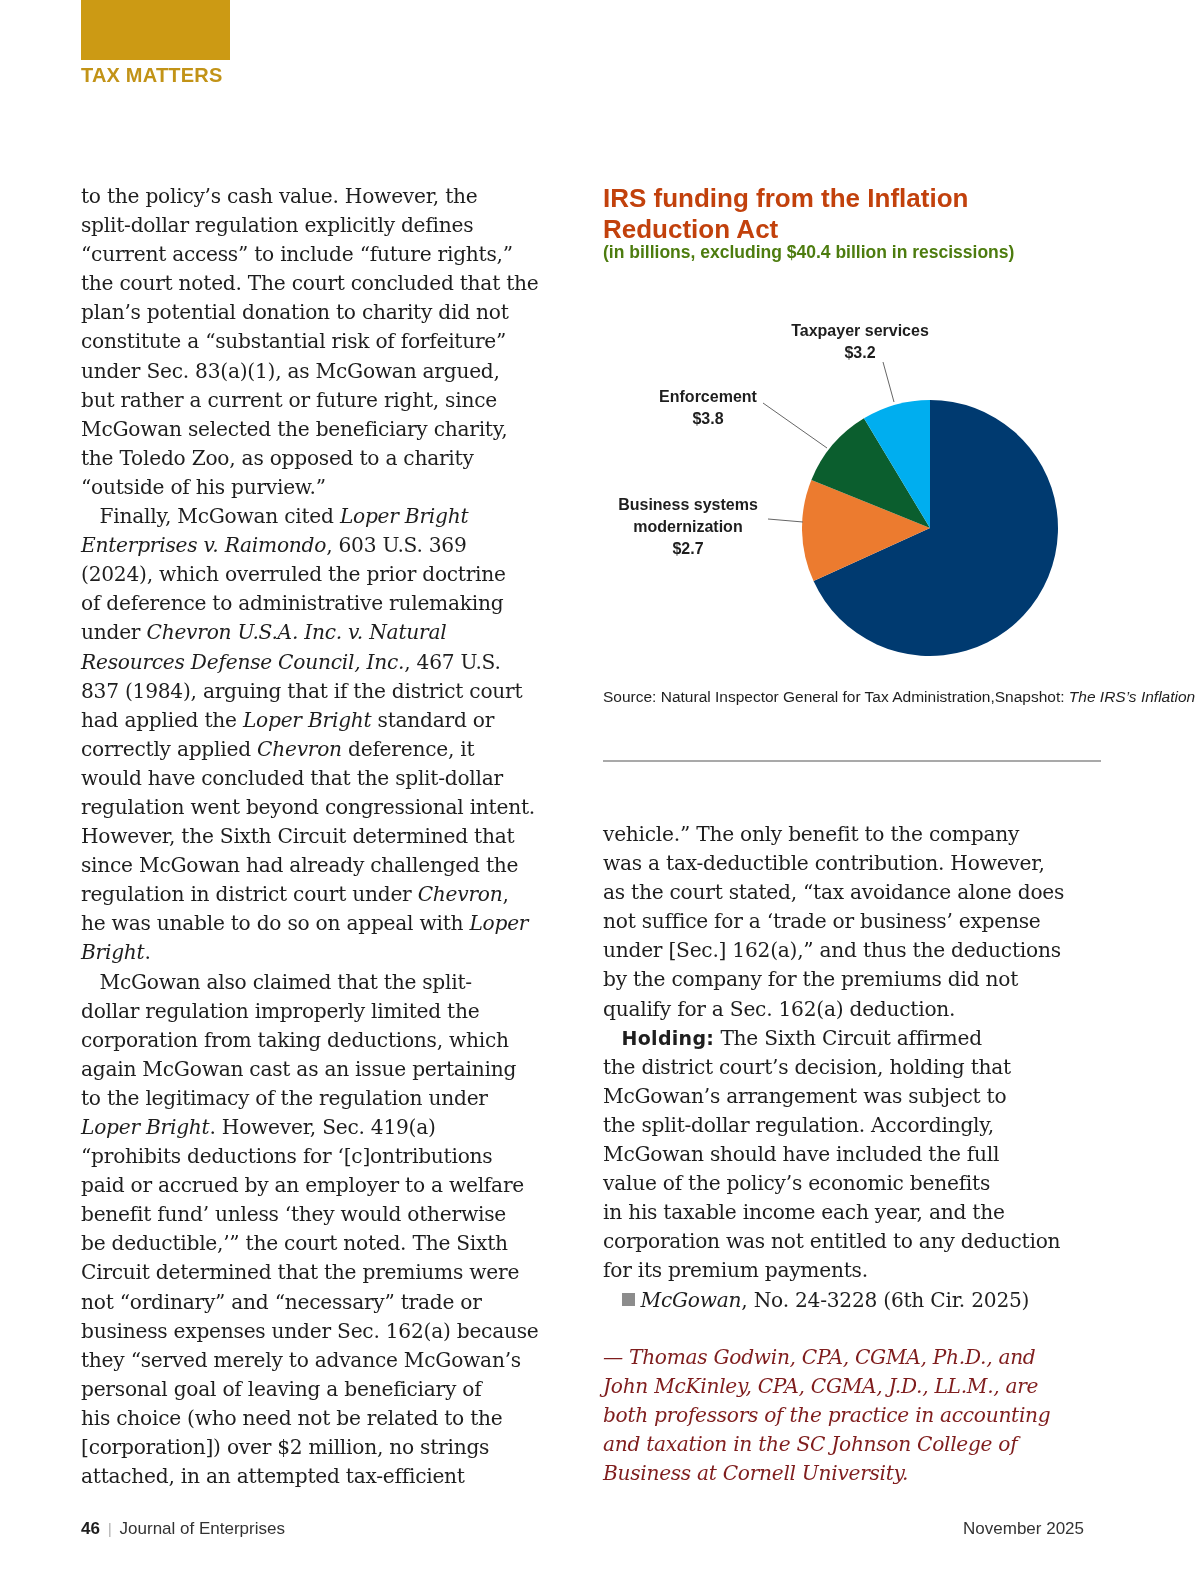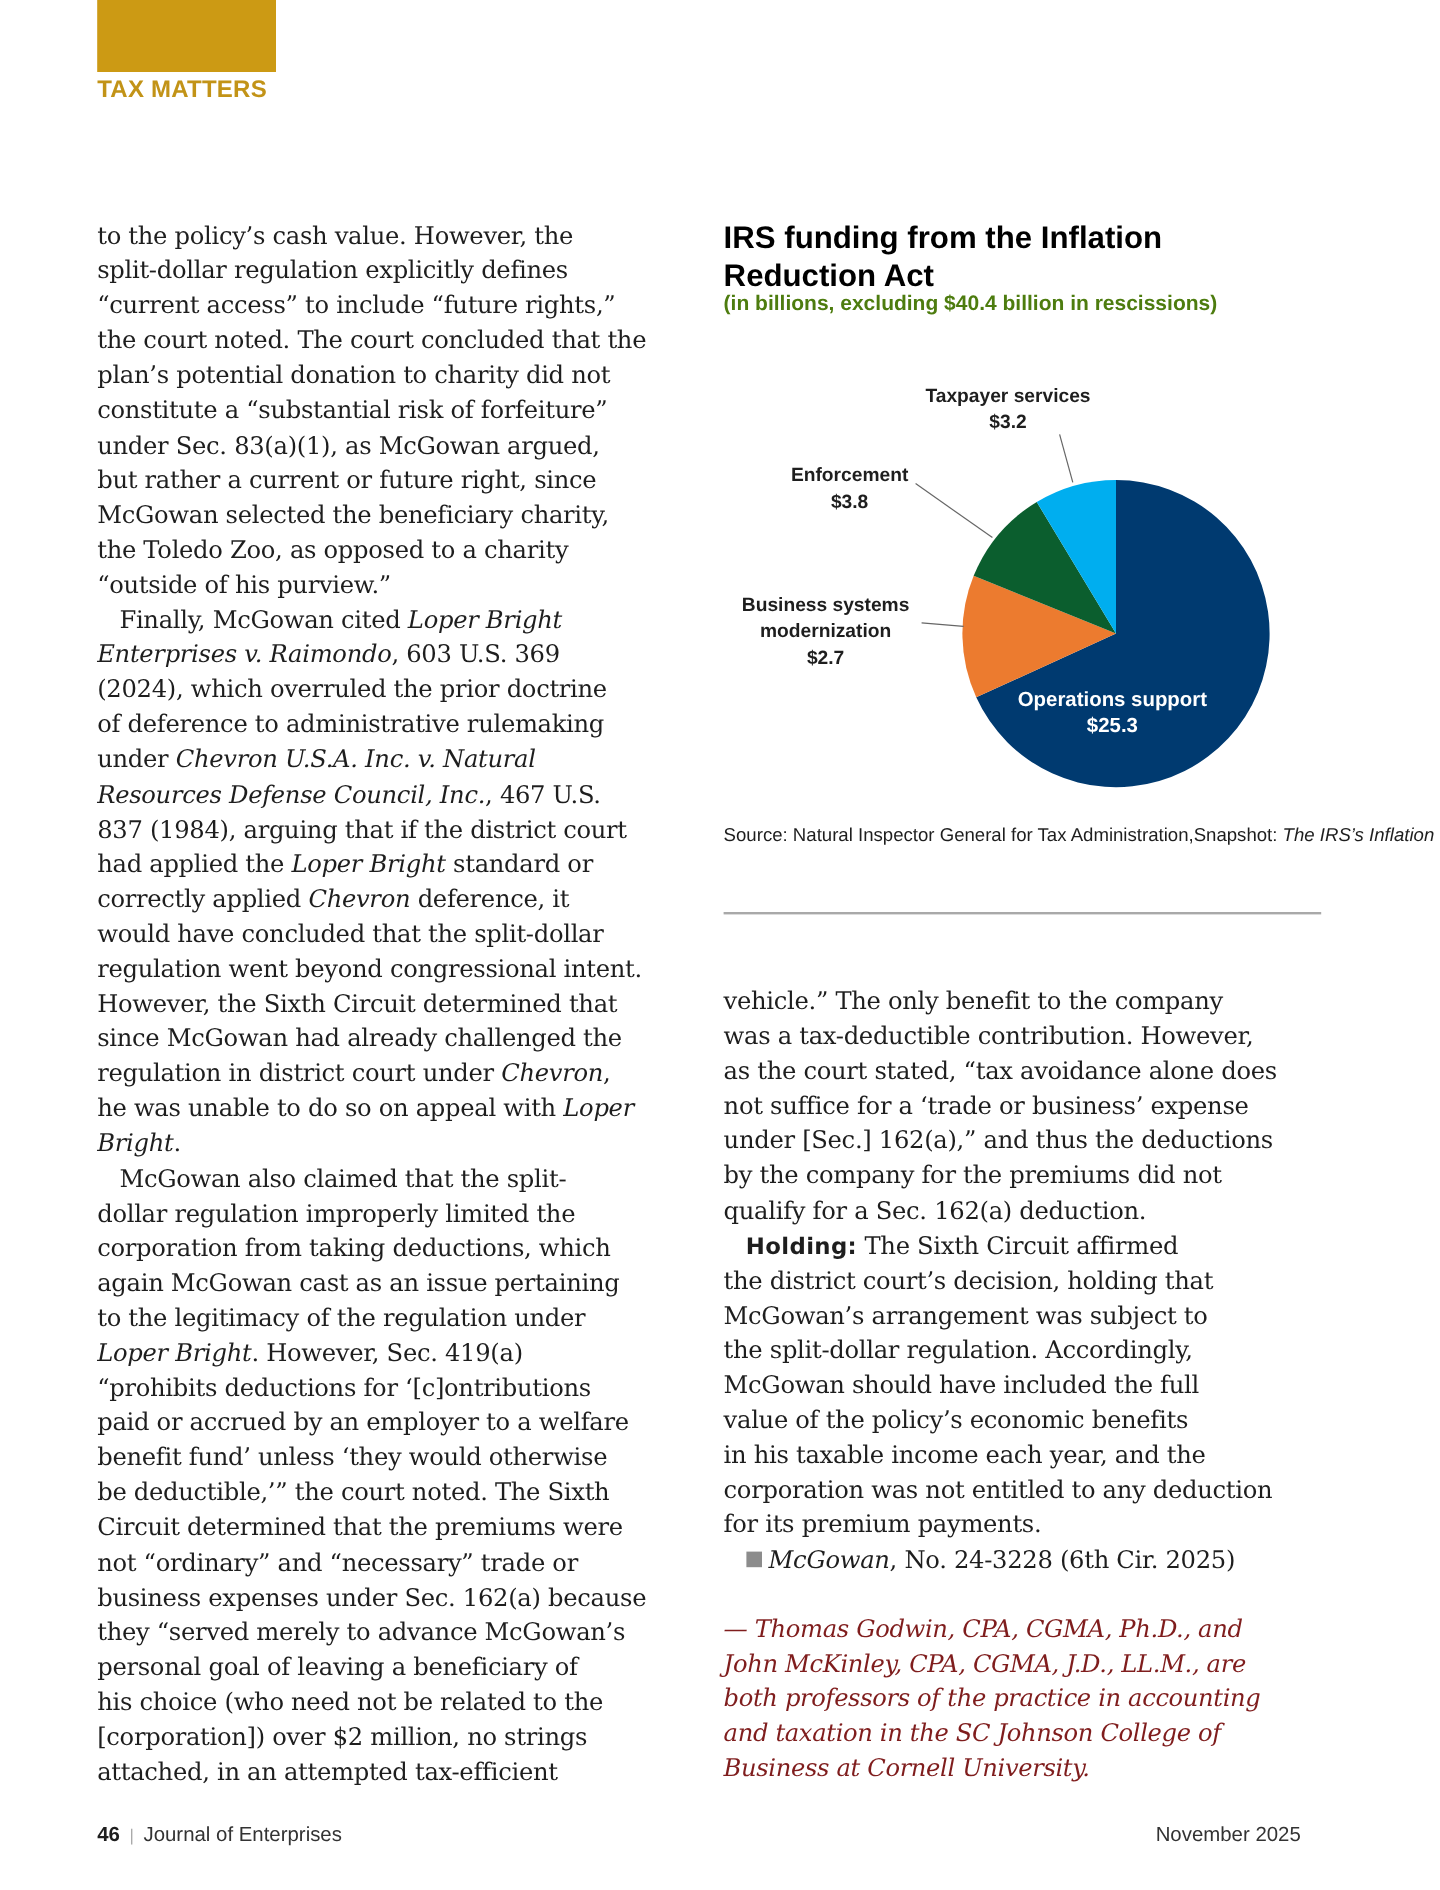--- a/index.html
+++ b/index.html
@@ -7,21 +7,21 @@
   .gold-block { position:absolute; left:81px; top:0; width:149px; height:60px; background:#cc9a14; }
   .section-label { position:absolute; left:81px; top:64px; font-family:"Liberation Sans", sans-serif; font-weight:bold; font-size:20px; color:#c29317; letter-spacing:0.2px; }
   .col { position:absolute; font-family:"DejaVu Serif", serif; font-size:20.2px; line-height:29.1px; color:#1e1e1e; white-space:pre; letter-spacing:-0.25px; }
   .col-left { left:81px; top:182px; width:500px; }
   .col-right { left:603px; top:820px; width:500px; }
   .col .ln { display:block; height:29.1px; }
   .col i { font-style:italic; }
   .col .sans-b { font-family:"DejaVu Sans", sans-serif; font-weight:bold; font-size:19px; letter-spacing:0.3px; }
   .col .sq { display:inline-block; width:13px; height:13px; background:#8c8c8c; margin-right:6px; vertical-align:1px; }
   .byline { position:absolute; left:603px; top:1343px; font-family:"DejaVu Serif", serif; font-style:italic; font-size:20.2px; line-height:29.1px; white-space:pre; color:#7f1d1d; letter-spacing:-0.3px; }
-  .fig-title { position:absolute; left:603px; top:183px; width:480px; font-family:"Liberation Sans", sans-serif; font-weight:bold; font-size:26px; line-height:31px; color:#000000; }
+  .fig-title { position:absolute; left:603px; top:183px; width:480px; font-family:"Liberation Sans", sans-serif; font-weight:bold; font-size:26px; line-height:31px; color:#c2410c; }
   .fig-sub { position:absolute; left:603px; top:242px; font-family:"Liberation Sans", sans-serif; font-weight:bold; font-size:17.5px; color:#4d7c0f; }
   .chart { position:absolute; left:600px; top:310px; width:480px; height:360px; }
   .chart svg { position:absolute; left:0; top:0; }
   .lbl { position:absolute; font-family:"Liberation Sans", sans-serif; font-weight:bold; font-size:16px; line-height:22px; text-align:center; color:#1e1e1e; white-space:pre; }
   .lbl.white { color:#ffffff; font-size:17px; }
   .source { position:absolute; left:603px; top:685px; font-family:"Liberation Sans", sans-serif; font-size:15.5px; line-height:23px; color:#1e1e1e; white-space:pre; }
   .source i { font-style:italic; }
   .rule { position:absolute; left:603px; top:760px; width:498px; height:2px; background:#a9a9a9; }
   .footer { position:absolute; top:1519px; font-family:"Liberation Sans", sans-serif; font-size:17px; color:#333; }
   .footer-left { left:81px; }
@@ -45,29 +45,27 @@
     <g id="slices">
         <path d="M330,218 L330,90 A128,128 0 1 1 213.52620592282224,271.0834747663262 Z" fill="#003a70"></path>
         <path d="M330,218 L213.52620592282224,271.0834747663262 A128,128 0 0 1 211.38373024872527,169.89406948937764 Z" fill="#ec7b2f"></path>
         <path d="M330,218 L211.38373024872527,169.89406948937764 A128,128 0 0 1 263.9770835615632,108.34155525011678 Z" fill="#0b5e2e"></path>
         <path d="M330,218 L263.9770835615632,108.34155525011678 A128,128 0 0 1 330,90 Z" fill="#00aeef"></path>
       </g>
     <line x1="283" y1="52" x2="294" y2="92" stroke="#666" stroke-width="1"></line>
     <line x1="163" y1="93" x2="227" y2="138" stroke="#666" stroke-width="1"></line>
     <line x1="168" y1="209" x2="203" y2="212" stroke="#666" stroke-width="1"></line>
   </svg>
-  <div class="lbl" style="left:160px; top:10px; width:160px;">Taxpayer services
+  <div class="lbl" style="left:180px; top:10px; width:160px;">Taxpayer services
 $3.2</div>
   <div class="lbl" style="left:38px; top:76px; width:140px;">Enforcement
 $3.8</div>
   <div class="lbl" style="left:8px; top:184px; width:160px;">Business systems
 modernization
 $2.7</div>
-  <div class="lbl white" style="left:232px; top:262px; width:190px;">Operations support
-$25.3</div>
 </div>
 
 <div class="source"><span class="ln">Source: Natural Inspector General for Tax Administration,</span><span class="ln">Snapshot: <i>The IRS’s Inflation Reduction Act Spending Through</i></span></div>
 <div class="rule"></div>
 
 <div class="col col-right"><span class="ln">vehicle.” The only benefit to the company</span><span class="ln">was a tax-deductible contribution. However,</span><span class="ln">as the court stated, “tax avoidance alone does</span><span class="ln">not suffice for a ‘trade or business’ expense</span><span class="ln">under [Sec.] 162(a),” and thus the deductions</span><span class="ln">by the company for the premiums did not</span><span class="ln">qualify for a Sec. 162(a) deduction.</span><span class="ln">   <span class="sans-b">Holding:</span> The Sixth Circuit affirmed</span><span class="ln">the district court’s decision, holding that</span><span class="ln">McGowan’s arrangement was subject to</span><span class="ln">the split-dollar regulation. Accordingly,</span><span class="ln">McGowan should have included the full</span><span class="ln">value of the policy’s economic benefits</span><span class="ln">in his taxable income each year, and the</span><span class="ln">corporation was not entitled to any deduction</span><span class="ln">for its premium payments.</span><span class="ln">   <span class="sq"></span><i>McGowan</i>, No. 24-3228 (6th Cir. 2025)</span></div>
 <div class="byline">— Thomas Godwin, CPA, CGMA, Ph.D., and
 John McKinley, CPA, CGMA, J.D., LL.M., are
 both professors of the practice in accounting
 and taxation in the SC Johnson College of

